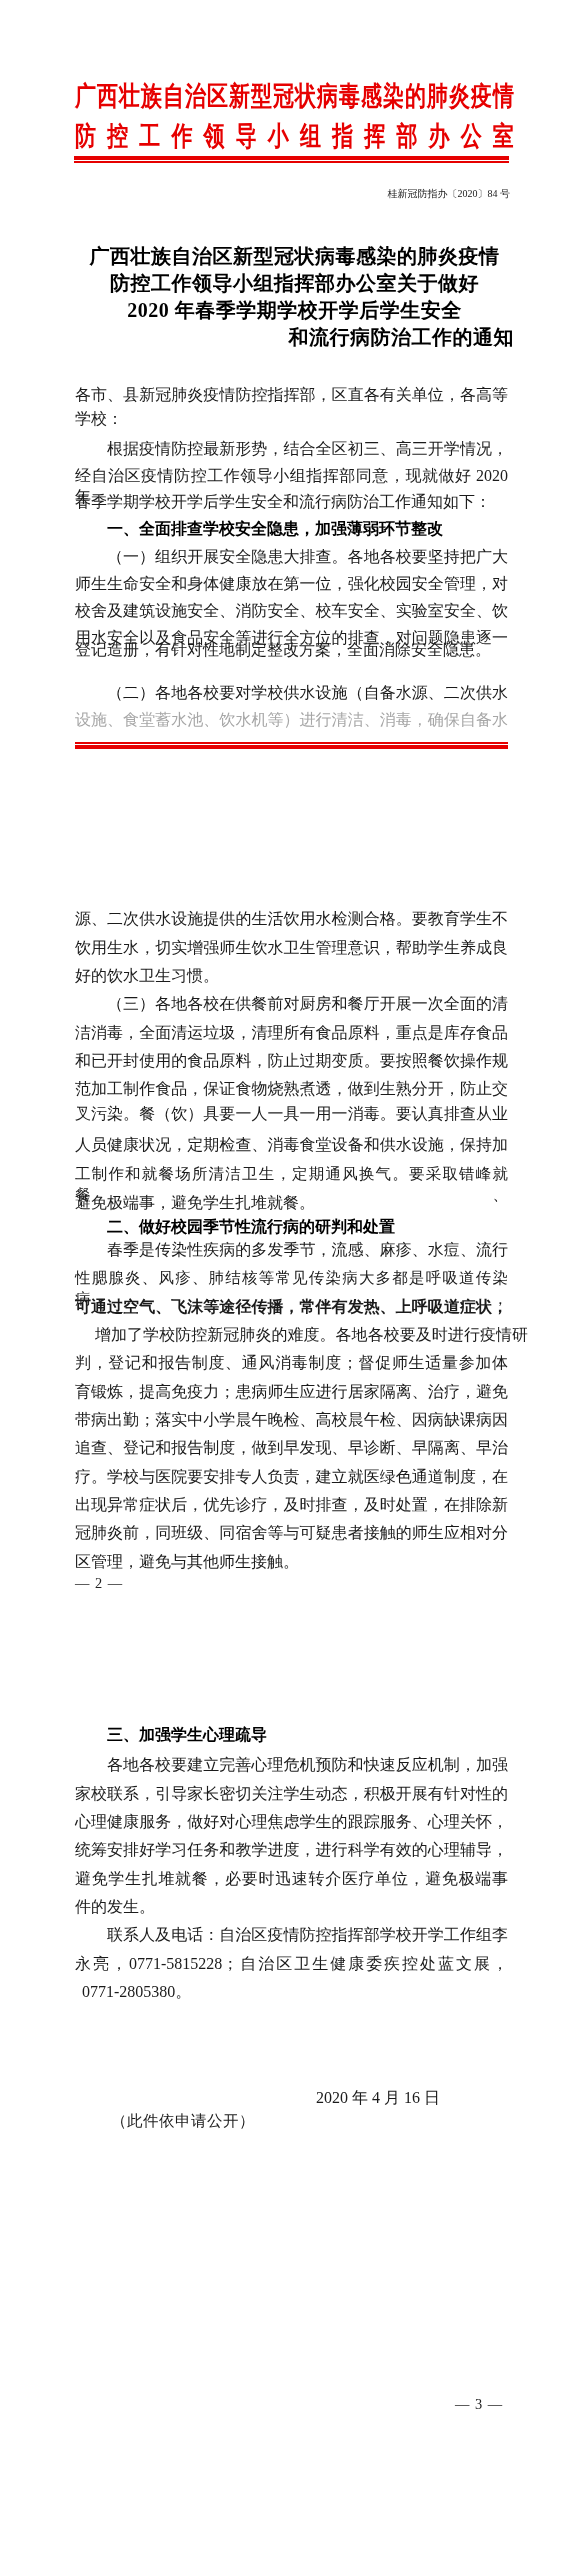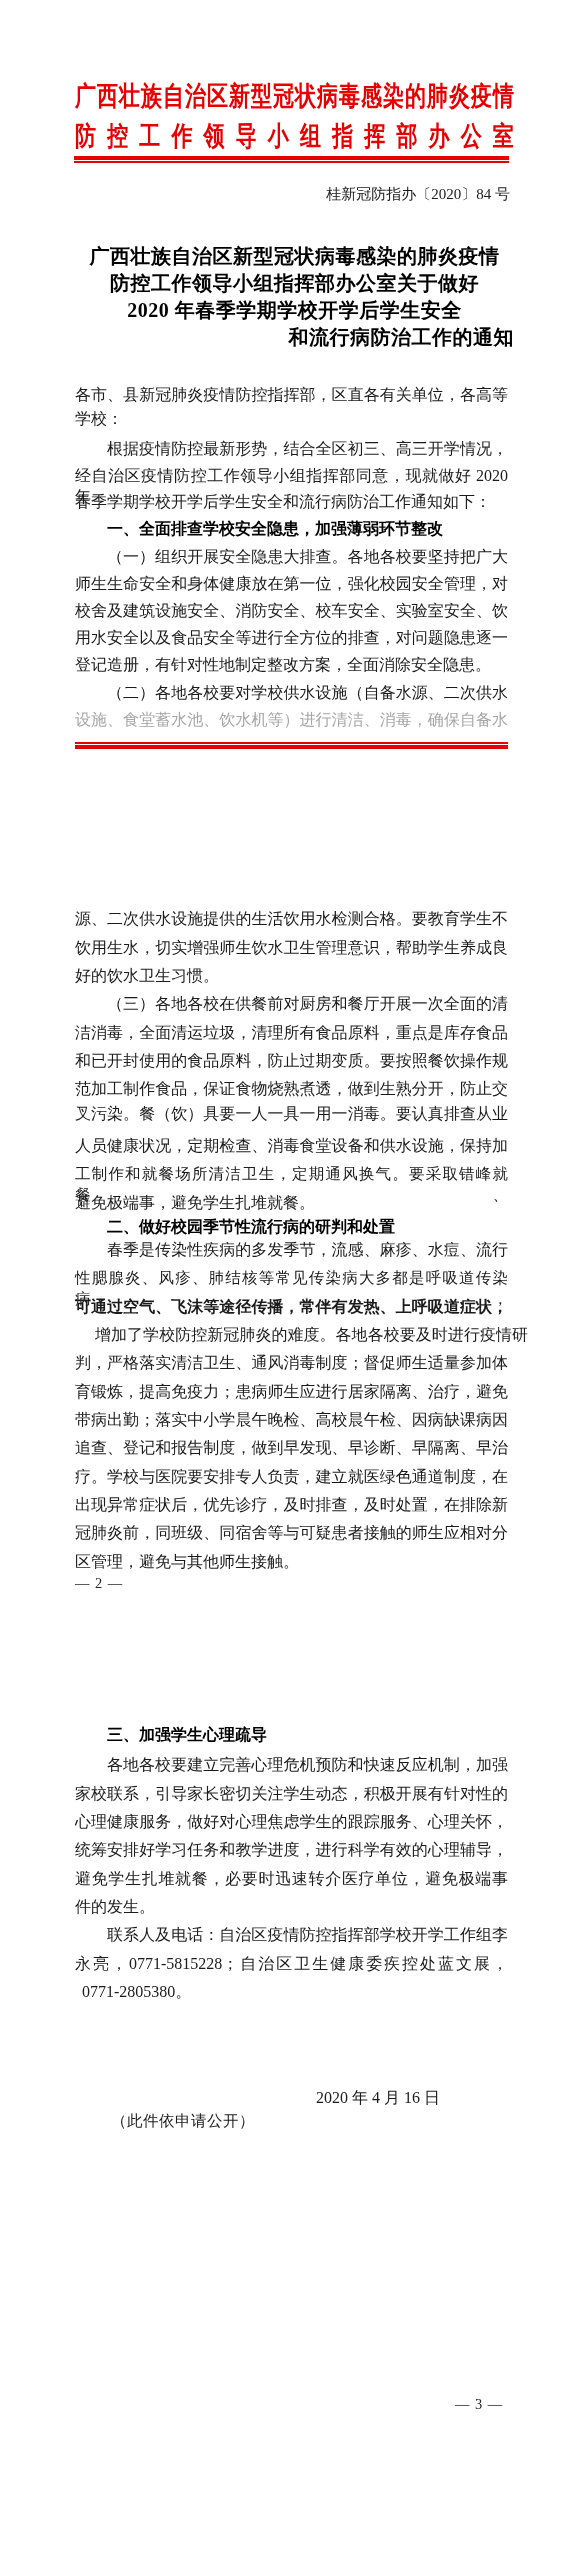--- a/index.html
+++ b/index.html
@@ -21,21 +21,21 @@
   .lh2{top:117px;}
   
   .rule{position:absolute;left:74px;width:435px;}
   .rule .bar{height:4.1px;background:#e60000;}
   .rule .thin{height:1.5px;background:#e60000;}
   .rule .gap{height:1px;}
   .rule-head{top:156px;}
   .rule-seam{top:742px;left:75px;width:433px;}
   .rule-seam .bar{height:4.6px;}
   
-  .docno{position:absolute;top:184px;left:75px;width:435px;text-align:right;font-size:15px;line-height:20.6px;}
+  .docno{position:absolute;top:184px;left:75px;width:435px;text-align:right;font-size:10px;line-height:20.6px;}
   
   .title-line{
     position:absolute;left:75px;width:439px;text-align:center;font-weight:bold;
     font-size:20px;line-height:24px;letter-spacing:0.5px;white-space:nowrap;color:#000;
   }
   
   .bline{
     position:absolute;left:75px;width:433px;font-size:16px;line-height:20.6px;
     white-space:pre-wrap;word-break:break-all;
   }
@@ -113,40 +113,40 @@
       <div class="bline full" style="top: 385px;">各市、县新冠肺炎疫情防控指挥部，区直各有关单位，各高等</div>
       <div class="bline" style="top: 409px;">学校：</div>
       <div class="bline full indent" style="top: 439px;">根据疫情防控最新形势，结合全区初三、高三开学情况，</div>
       <div class="bline full" style="top: 466px;">经自治区疫情防控工作领导小组指挥部同意，现就做好 2020 年</div>
       <div class="bline" style="top: 492px;">春季学期学校开学后学生安全和流行病防治工作通知如下：</div>
       <div class="bline hd indent" style="top: 519px;">一、全面排查学校安全隐患，加强薄弱环节整改</div>
       <div class="bline full indent" style="top: 547px;">（一）组织开展安全隐患大排查。各地各校要坚持把广大</div>
       <div class="bline full" style="top: 574px;">师生生命安全和身体健康放在第一位，强化校园安全管理，对</div>
       <div class="bline full" style="top: 601px;">校舍及建筑设施安全、消防安全、校车安全、实验室安全、饮</div>
       <div class="bline full" style="top: 628px;">用水安全以及食品安全等进行全方位的排查，对问题隐患逐一</div>
-      <div class="bline" style="top: 655px;">登记造册，有针对性地制定整改方案，全面消除安全隐患。</div>
+      <div class="bline" style="top: 640px;">登记造册，有针对性地制定整改方案，全面消除安全隐患。</div>
       <div class="bline full indent" style="top: 683px;">（二）各地各校要对学校供水设施（自备水源、二次供水</div>
       <div class="bline full faded" style="top: 710px;">设施、食堂蓄水池、饮水机等）进行清洁、消毒，确保自备水</div>
       <div class="bline full" style="top: 909px;">源、二次供水设施提供的生活饮用水检测合格。要教育学生不</div>
       <div class="bline full" style="top: 938px;">饮用生水，切实增强师生饮水卫生管理意识，帮助学生养成良</div>
       <div class="bline" style="top: 966px;">好的饮水卫生习惯。</div>
       <div class="bline full indent" style="top: 994px;">（三）各地各校在供餐前对厨房和餐厅开展一次全面的清</div>
       <div class="bline full" style="top: 1023px;">洁消毒，全面清运垃圾，清理所有食品原料，重点是库存食品</div>
       <div class="bline full" style="top: 1051px;">和已开封使用的食品原料，防止过期变质。要按照餐饮操作规</div>
       <div class="bline full" style="top: 1079px;">范加工制作食品，保证食物烧熟煮透，做到生熟分开，防止交</div>
       <div class="bline full" style="top: 1104px;">叉污染。餐（饮）具要一人一具一用一消毒。要认真排查从业</div>
-      <div class="bline full" style="top: 1136px;">人员健康状况，定期检查、消毒食堂设备和供水设施，保持加</div>
+      <div class="bline full" style="top: 1136px; font-family: Liberation Mono, monospace;">人员健康状况，定期检查、消毒食堂设备和供水设施，保持加</div>
       <div class="bline full tight" style="top: 1164px;">工制作和就餐场所清洁卫生，定期通风换气。要采取错峰就餐、</div>
       <div class="bline" style="top: 1193px;">避免极端事，避免学生扎堆就餐。</div>
       <div class="bline hd indent" style="top: 1217px;">二、做好校园季节性流行病的研判和处置</div>
       <div class="bline full indent" style="top: 1240px;">春季是传染性疾病的多发季节，流感、麻疹、水痘、流行</div>
       <div class="bline full tight" style="top: 1268px;">性腮腺炎、风疹、肺结核等常见传染病大多都是呼吸道传染病，</div>
       <div class="bline full" style="top: 1297px; font-weight: bold;">可通过空气、飞沫等途径传播，常伴有发热、上呼吸道症状，</div>
       <div class="bline full" style="top: 1325px; margin-left: 20px;">增加了学校防控新冠肺炎的难度。各地各校要及时进行疫情研</div>
-      <div class="bline full" style="top: 1353px;">判，严格落实清洁卫生、通风消毒制度；督促师生适量参加体</div>
+      <div class="bline full" style="top: 1353px;">判，登记和报告制度、通风消毒制度；督促师生适量参加体</div>
       <div class="bline full" style="top: 1382px;">育锻炼，提高免疫力；患病师生应进行居家隔离、治疗，避免</div>
       <div class="bline full" style="top: 1410px;">带病出勤；落实中小学晨午晚检、高校晨午检、因病缺课病因</div>
       <div class="bline full" style="top: 1438px;">追查、登记和报告制度，做到早发现、早诊断、早隔离、早治</div>
       <div class="bline full" style="top: 1467px;">疗。学校与医院要安排专人负责，建立就医绿色通道制度，在</div>
       <div class="bline full" style="top: 1495px;">出现异常症状后，优先诊疗，及时排查，及时处置，在排除新</div>
       <div class="bline full" style="top: 1523px;">冠肺炎前，同班级、同宿舍等与可疑患者接触的师生应相对分</div>
       <div class="bline" style="top: 1552px;">区管理，避免与其他师生接触。</div>
       <div class="bline hd indent" style="top: 1725px;">三、加强学生心理疏导</div>
       <div class="bline full indent" style="top: 1755px;">各地各校要建立完善心理危机预防和快速反应机制，加强</div>
       <div class="bline full" style="top: 1784px;">家校联系，引导家长密切关注学生动态，积极开展有针对性的</div>

